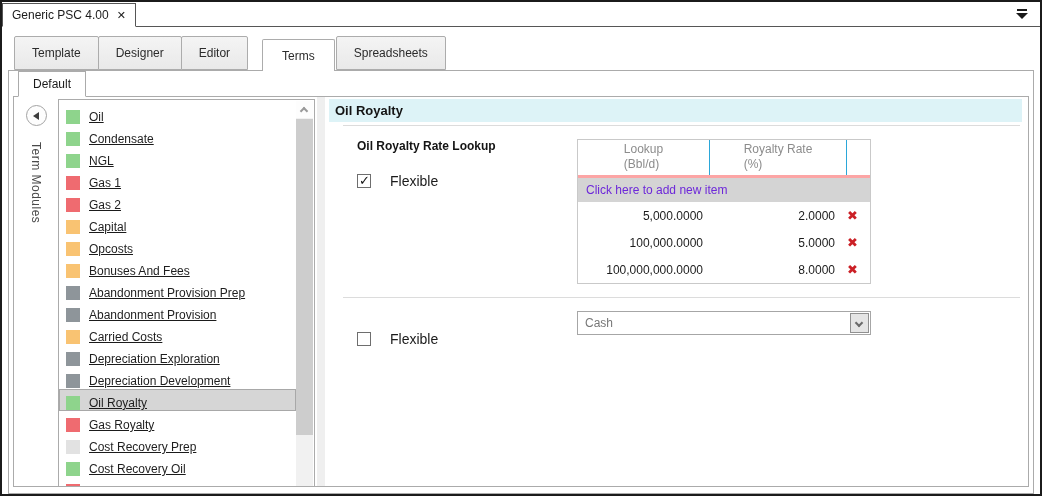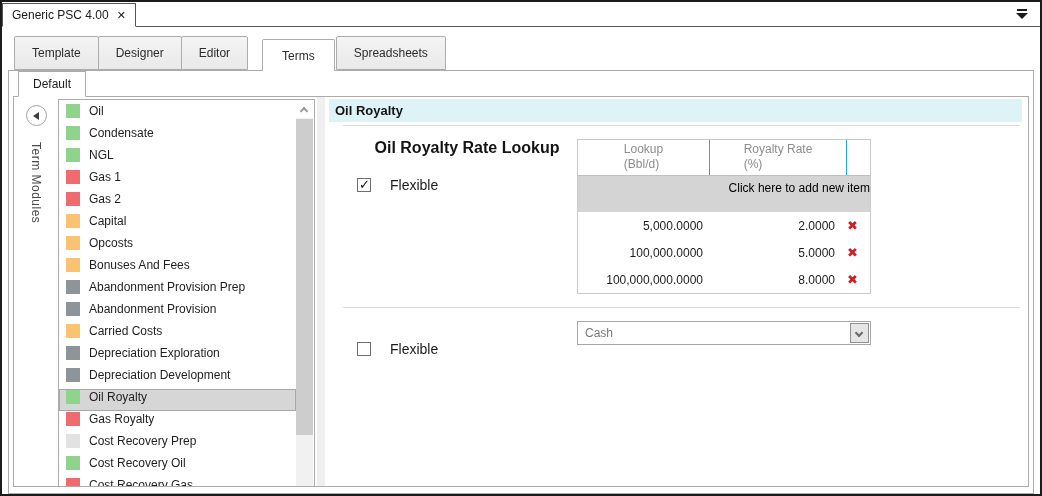--- a/index.html
+++ b/index.html
@@ -40,50 +40,50 @@
   }
   .inner-frame { margin:0 4px 4px 4px; border:1px solid #ababab; height:391px; display:flex; position:relative; z-index:1; background:#fff; overflow:hidden; }
   
   .left-strip { width:44px; padding-top:8px; display:flex; flex-direction:column; align-items:center; }
   .collapse-btn { width:21px; height:21px; border:1px solid #a3a3a3; border-radius:50%; background:#fdfdfd; position:relative; cursor:pointer; }
   .collapse-btn .tri { position:absolute; left:6px; top:6px; width:0; height:0; border-top:4px solid transparent; border-bottom:4px solid transparent; border-right:6px solid #3d3d3d; }
   .v-title { margin-top:16px; writing-mode:vertical-rl; font-size:12px; color:#4a4a4a; letter-spacing:.5px; }
   
   .listbox { width:257px; border:1px solid #ababab; margin-top:2px; height:100%; position:relative; background:#fff; overflow:hidden; }
   .list-inner { padding:3px 18px 0 0; }
-  .list-item { height:22px; display:flex; align-items:flex-start; padding-left:6px; cursor:pointer; border:1px solid transparent; }
+  .list-item { height:22px; display:flex; align-items:flex-end; padding-left:6px; cursor:pointer; border:1px solid transparent;text-decoration:underline; }
   .list-item.selected { background:#d6d6d6; border:1px solid #a8a8a8; }
   .chip { width:14px; height:14px; margin-right:9px; flex:none; }
   .list-item span.lbl { font-size:12px; color:#1e1e1e; white-space:nowrap; }
   .vscroll { position:absolute; top:1px; right:1px; bottom:1px; width:17px; background:#f1f1f1; }
   .vscroll .up { height:17px; background:#fdfdfd; position:relative; cursor:pointer; }
   .vscroll .up .chev { position:absolute; left:5px; top:7px; width:6px; height:6px; border-left:2px solid #9a9a9a; border-top:2px solid #9a9a9a; transform:rotate(45deg); }
   .vscroll .thumb { margin-top:1px; height:316px; background:#cdcdcd; cursor:pointer; }
   
   .splitter { width:8px; background:#efefef; margin:0 2px; cursor:col-resize; }
   
   .main { flex:1; padding:2px 6px 0 2px; overflow:hidden; }
   .band { height:23px; background:#ddf3f7; font-weight:bold; font-size:13px; line-height:23px; padding-left:6px; color:#141414; }
   .divider { height:1px; background:#dcdcdc; margin:3px 2px 0 14px; }
   .section { display:flex; margin-top:13px; }
   .sec-left { width:248px; padding-left:28px; flex:none; }
-  .sec-label { font-weight:bold; font-size:16px; color:#141414;text-align:center; }
+  .sec-label { font-weight:bold; font-size:12px; color:#141414; }
   .chk-row { display:flex; align-items:center; margin-top:20px; cursor:pointer; }
   .chk { width:14px; height:14px; border:1px solid #6e6e6e; background:#fff; position:relative; flex:none; }
   .chk.checked::after { content:"✓"; position:absolute; left:1px; top:-2px; font-size:13px; font-weight:bold; color:#111; }
   .chk-lbl { margin-left:19px; font-size:14px; }
   
   .grid { width:294px; border:1px solid #c9c9c9; background:#fff; }
-  .grid-head { display:flex; border-bottom:1px solid #fca5a5;align-items:flex-end; }
+  .grid-head { display:flex; border-bottom:3px solid #fca5a5;align-items:flex-end; }
   .gh-cell { padding:2px 0 3px 0; text-align:center; color:#8c8c8c; font-size:12px; line-height:15px; }
   .gh-cell .inner { display:inline-block; text-align:left; }
   .gh-c1 { width:132px; border-right:1px solid #2ba7d9; }
   .gh-c2 { width:137px; border-right:1px solid #2ba7d9; }
   .gh-c3 { flex:1; }
-  .add-row { height:36px; background:#d4d4d4; color:#000000; font-size:12px; line-height:24px; padding-left:8px; cursor:pointer;text-align:right; }
+  .add-row { height:24px; background:#d4d4d4; color:#6d28d9; font-size:12px; line-height:24px; padding-left:8px; cursor:pointer; }
   .g-row { height:27px; display:flex; align-items:center; font-size:12px; }
   .g-lookup { width:132px; text-align:right; padding-right:7px; cursor:text; }
   .g-rate { width:125px; text-align:right; padding-right:0px; cursor:text; }
   .g-del { flex:1; text-align:center; color:#cb2026; font-weight:bold; font-size:13px; cursor:pointer; }
   
   .combo { width:294px; height:24px; border:1px solid #a6a6a6; background:#fff; position:relative; cursor:pointer; }
   .combo .val { font-size:12px; color:#777; line-height:22px; padding-left:7px; }
   .combo .btn { position:absolute; right:1px; top:1px; bottom:1px; width:19px; background:#e5e5e5; border:1px solid #909090; }
   .combo .btn .chev { position:absolute; left:5px; top:6px; width:6px; height:6px; border-left:2px solid #6a6a6a; border-bottom:2px solid #6a6a6a; transform:rotate(-45deg); }
 </style>

